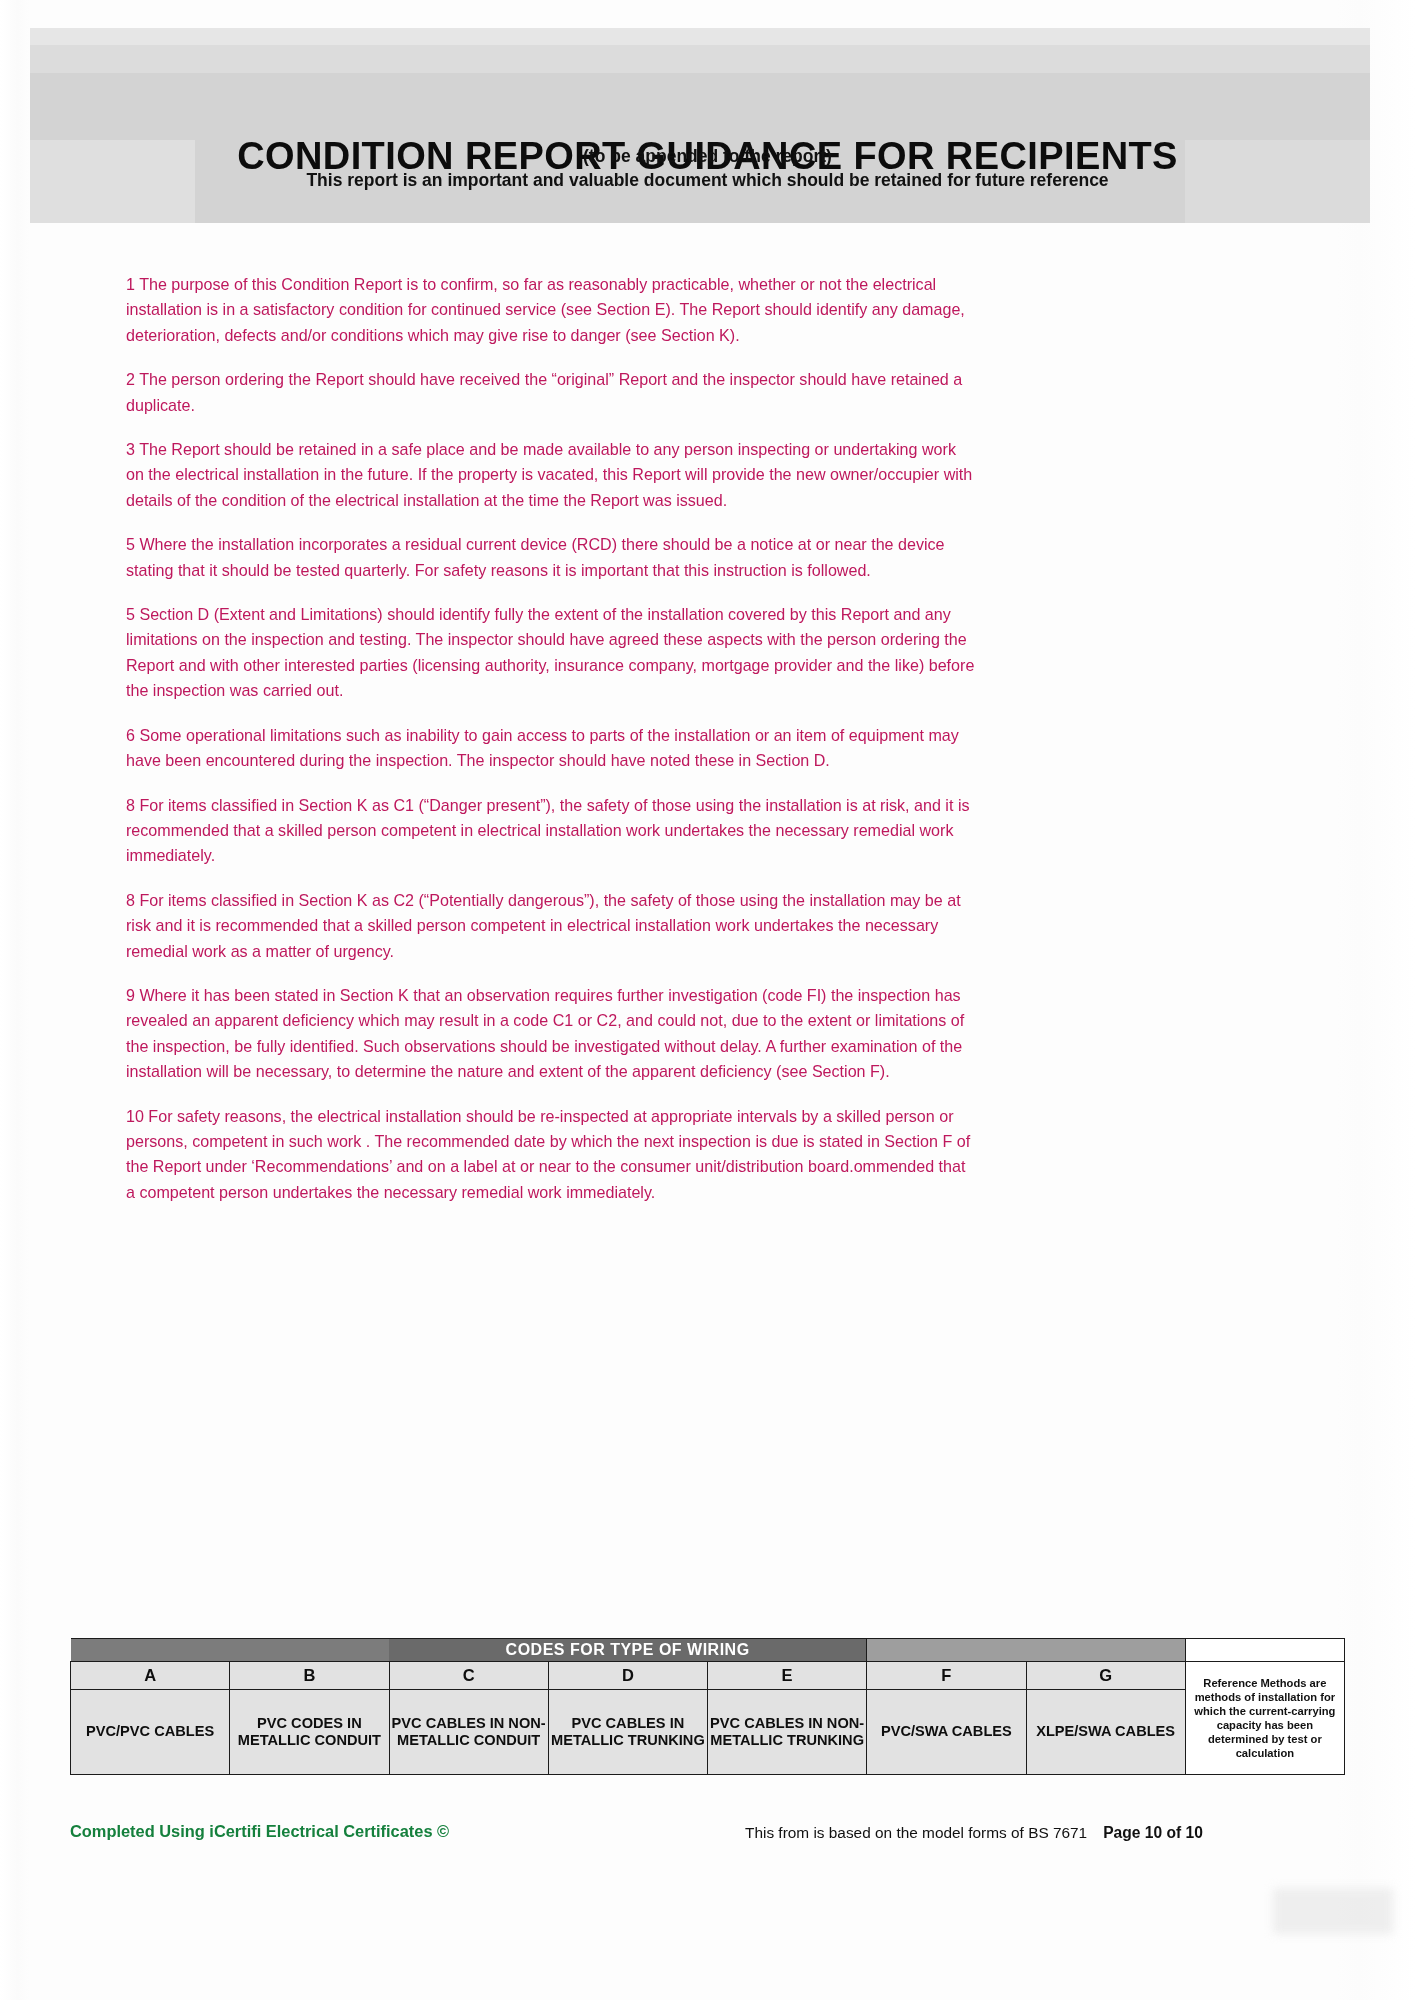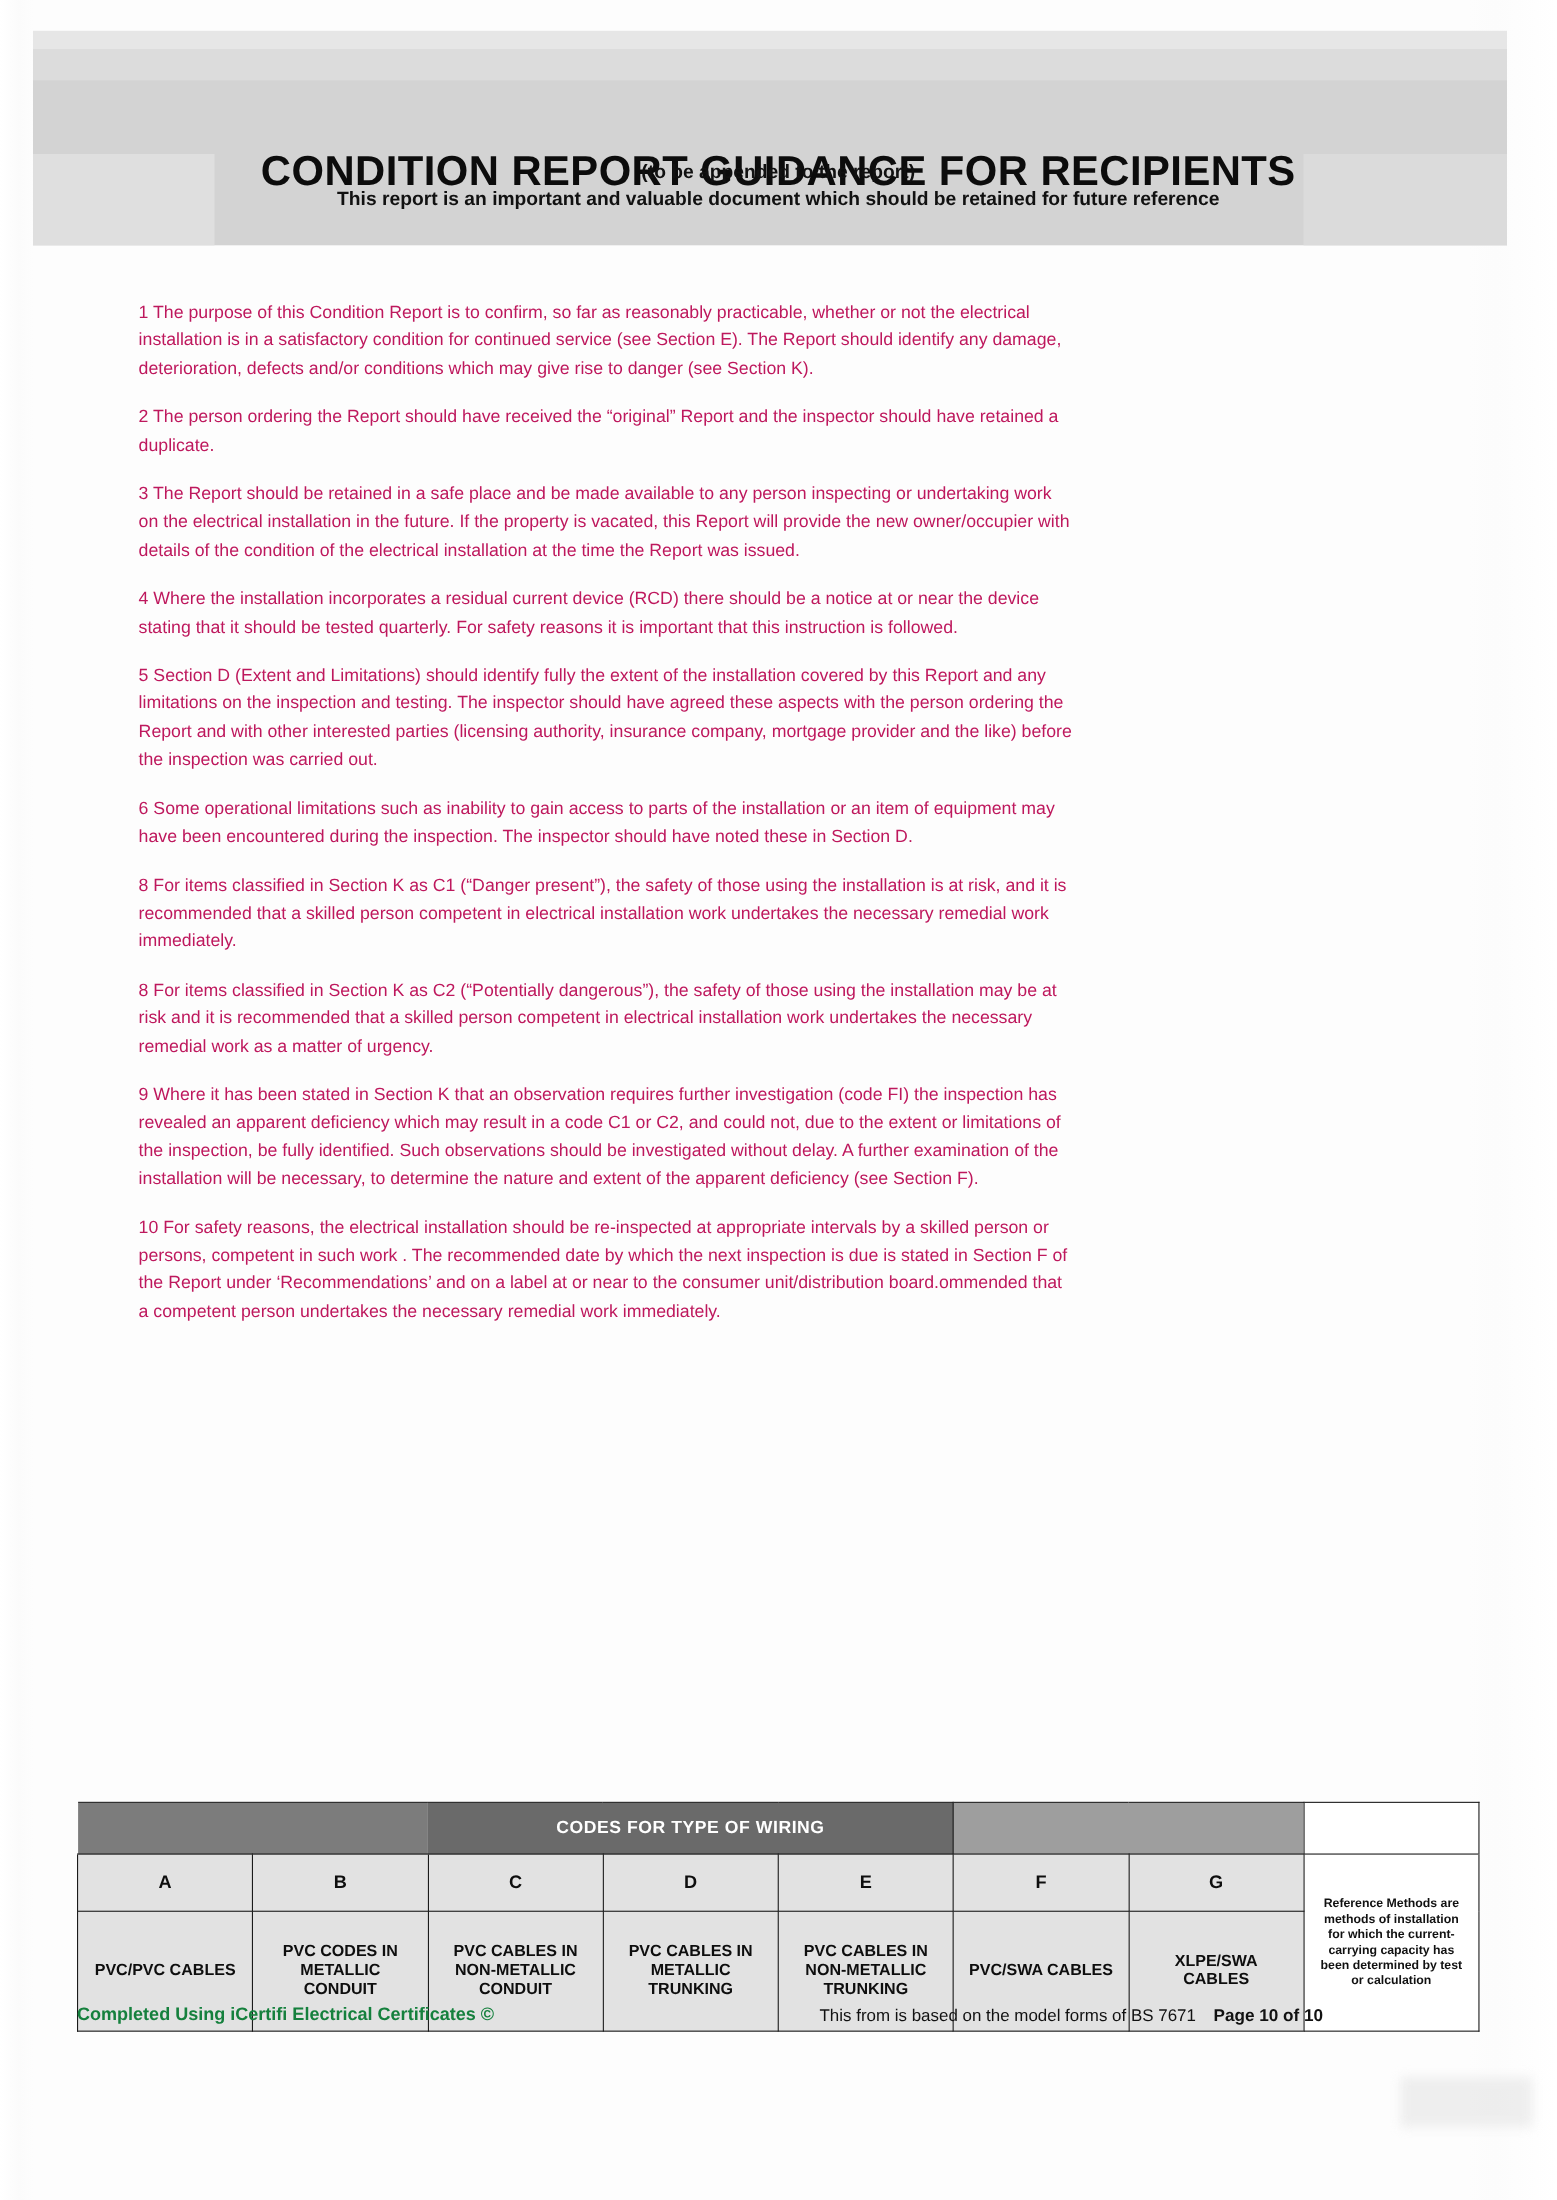--- a/index.html
+++ b/index.html
@@ -139,21 +139,21 @@
   .codes-table {
     position: absolute;
     left: 70px;
     top: 1638px;
     width: 1275px;
     border-collapse: collapse;
     table-layout: fixed;
   }
   .codes-table td, .codes-table th {
     border: 1.6px solid #1b1b1b;
-    padding: 12px;
+    padding: 0;
     vertical-align: middle;
     text-align: center;
   }
   .codes-title-cell {
     background: #6a6a6a;
     color: #ffffff;
     font-size: 16px;
     font-weight: 600;
     letter-spacing: .5px;
     height: 22px;
@@ -237,21 +237,21 @@
   </div>
 
   <div class="doc-title">CONDITION REPORT GUIDANCE FOR RECIPIENTS</div>
   <div class="doc-subtitle-1">(to be appended to the report)</div>
   <div class="doc-subtitle-2">This report is an important and valuable document which should be retained for future reference</div>
 
   <div class="body-wrap">
     <p class="para">1 The purpose of this Condition Report is to confirm, so far as reasonably practicable, whether or not the electrical installation is in a satisfactory condition for continued service (see Section E). The Report should identify any damage, deterioration, defects and/or conditions which may give rise to danger (see Section K).</p>
     <p class="para">2 The person ordering the Report should have received the “original” Report and the inspector should have retained a duplicate.</p>
     <p class="para">3 The Report should be retained in a safe place and be made available to any person inspecting or undertaking work on the electrical installation in the future. If the property is vacated, this Report will provide the new owner/occupier with details of the condition of the electrical installation at the time the Report was issued.</p>
-    <p class="para">4 Where the installation incorporates a residual current device (RCD) there should be a notice at or near the device stating that it should be tested quarterly. For safety reasons it is important that this instruction is followed.</p>
+    <p class="para">5 Where the installation incorporates a residual current device (RCD) there should be a notice at or near the device stating that it should be tested quarterly. For safety reasons it is important that this instruction is followed.</p>
     <p class="para">5 Section D (Extent and Limitations) should identify fully the extent of the installation covered by this Report and any limitations on the inspection and testing. The inspector should have agreed these aspects with the person ordering the Report and with other interested parties (licensing authority, insurance company, mortgage provider and the like) before the inspection was carried out.</p>
     <p class="para">6 Some operational limitations such as inability to gain access to parts of the installation or an item of equipment may have been encountered during the inspection. The inspector should have noted these in Section D.</p>
     <p class="para">8 For items classified in Section K as C1 (“Danger present”), the safety of those using the installation is at risk, and it is recommended that a skilled person competent in electrical installation work undertakes the necessary remedial work immediately.</p>
     <p class="para">8 For items classified in Section K as C2 (“Potentially dangerous”), the safety of those using the installation may be at risk and it is recommended that a skilled person competent in electrical installation work undertakes the necessary remedial work as a matter of urgency.</p>
     <p class="para">9 Where it has been stated in Section K that an observation requires further investigation (code FI) the inspection has revealed an apparent deficiency which may result in a code C1 or C2, and could not, due to the extent or limitations of the inspection, be fully identified. Such observations should be investigated without delay. A further examination of the installation will be necessary, to determine the nature and extent of the apparent deficiency (see Section F).</p>
     <p class="para">10 For safety reasons, the electrical installation should be re-inspected at appropriate intervals by a skilled person or persons, competent in such work . The recommended date by which the next inspection is due is stated in Section F of the Report under ‘Recommendations’ and on a label at or near to the consumer unit/distribution board.ommended that a competent person undertakes the necessary remedial work immediately.</p>
   </div>
 
   <table class="codes-table">
     <tbody>

